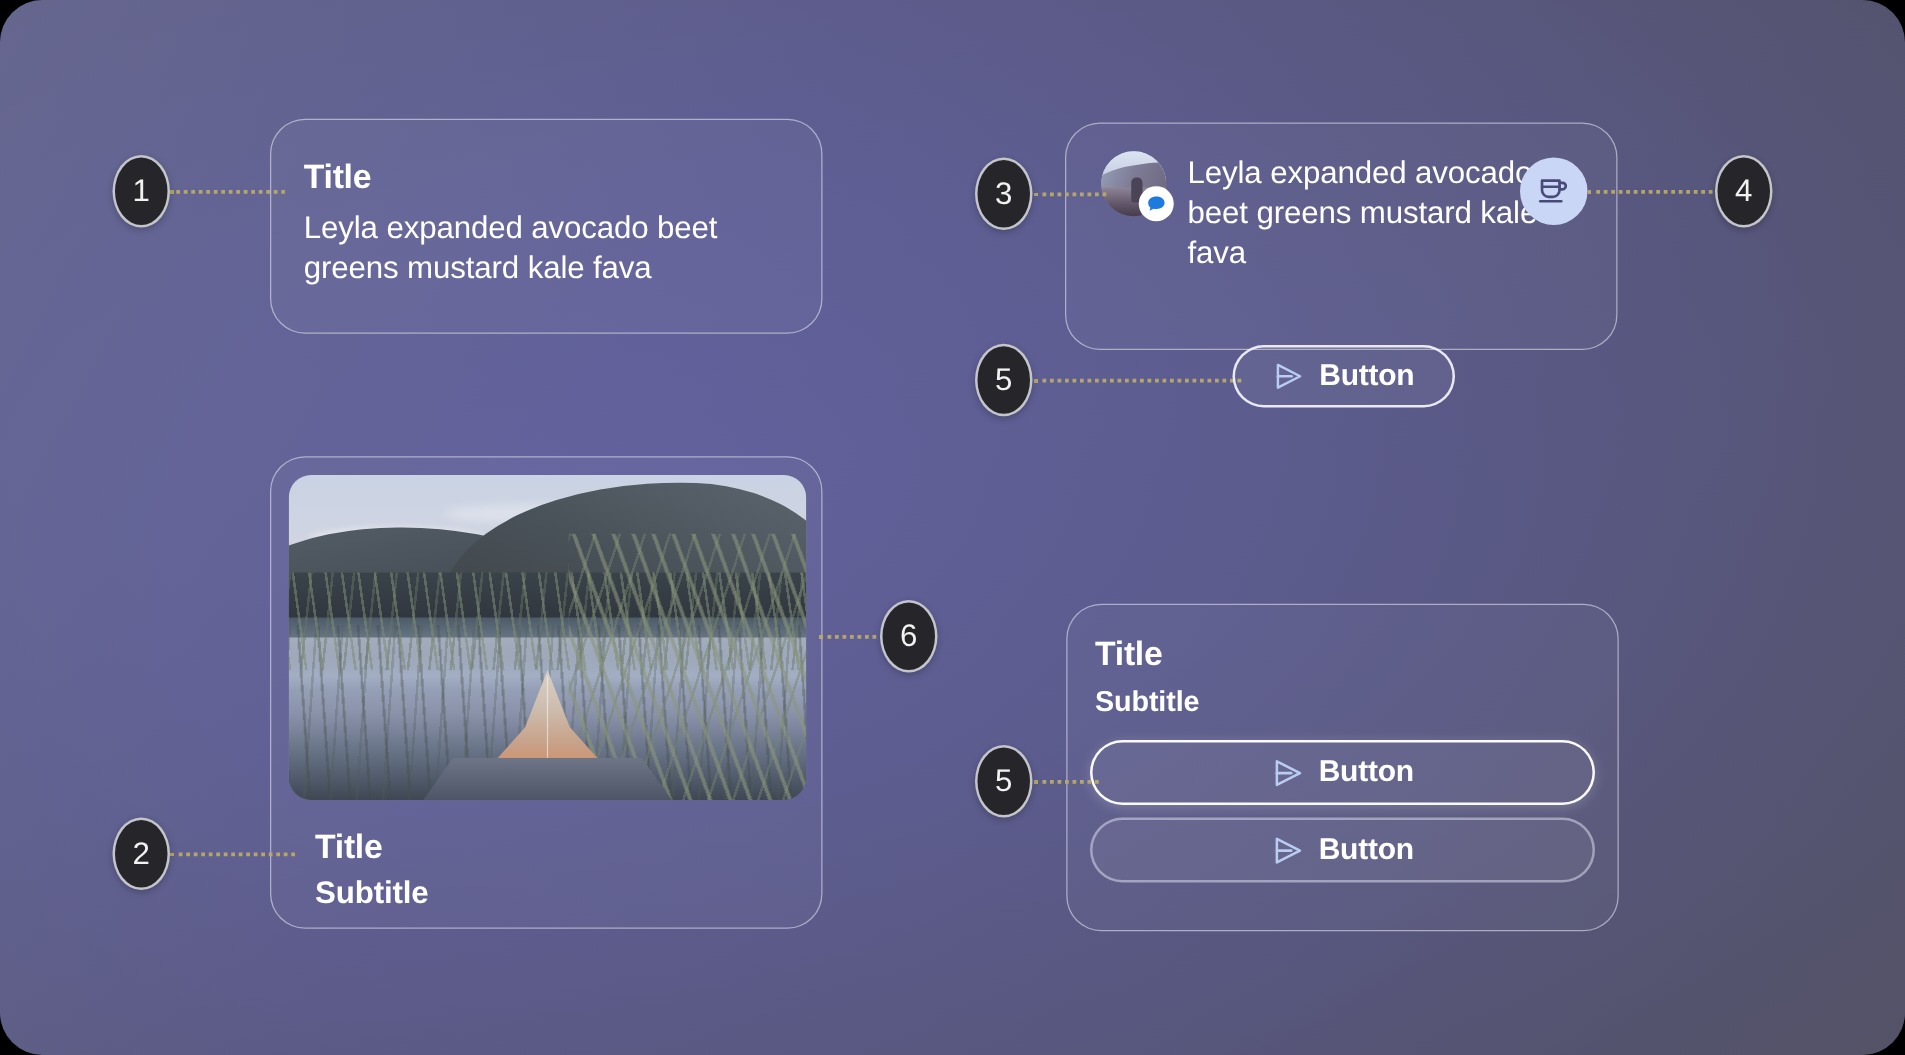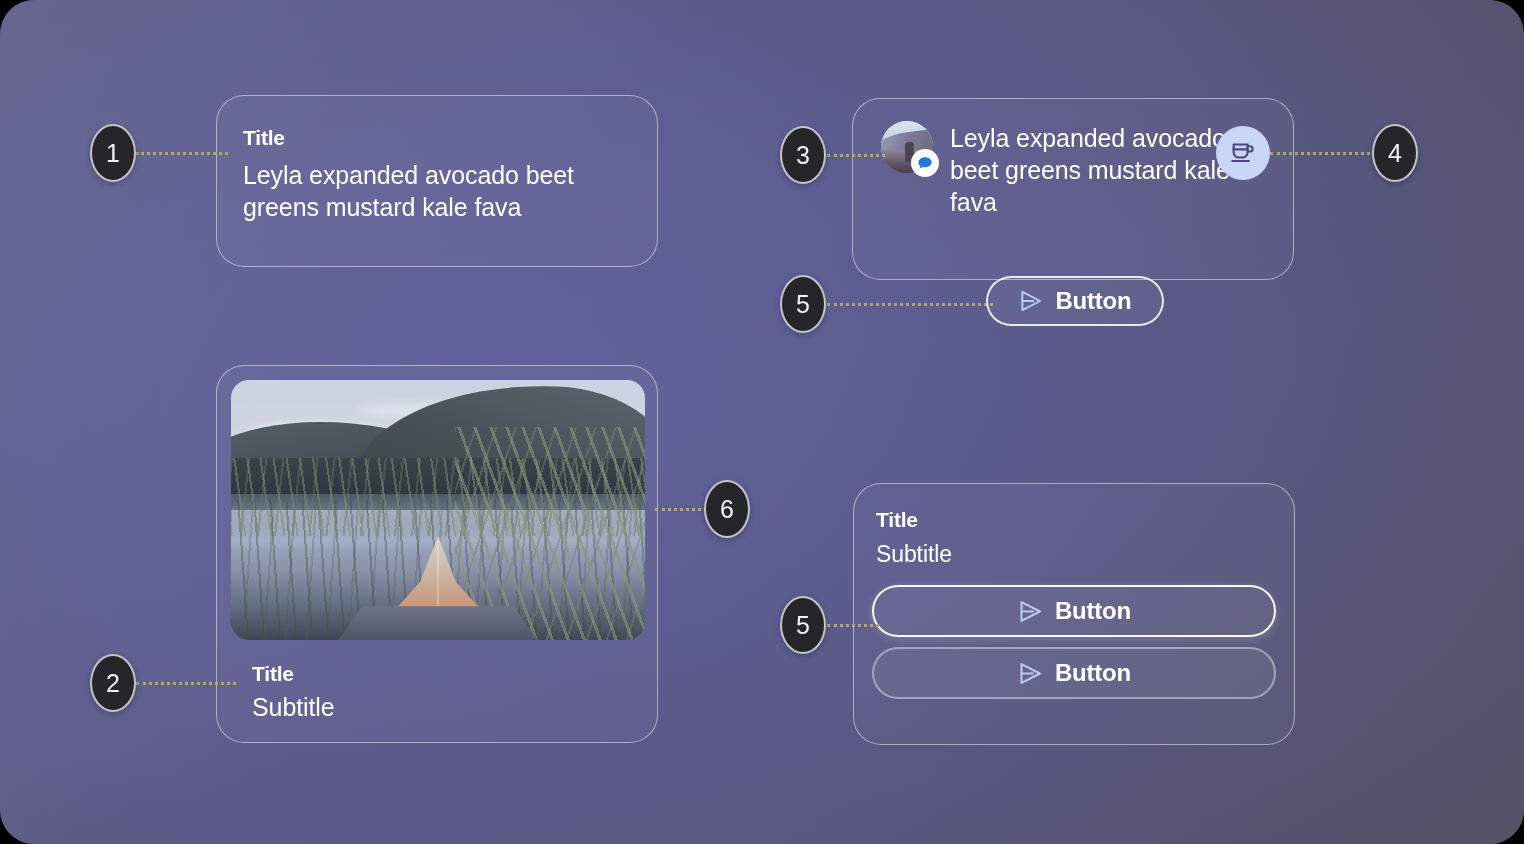--- a/index.html
+++ b/index.html
@@ -27,29 +27,29 @@
   }
 
   
   .card {
     position: absolute;
     border: 1.5px solid rgba(236,236,248,.55);
     border-radius: 28px;
     background: rgba(255,255,255,.035);
   }
   .title {
-    font-size: 21px; font-weight: 700; color: #fff;
+    font-size: 27px; font-weight: 700; color: #fff;
     letter-spacing: -0.2px; line-height: 1.15;
   }
   .body-text {
     font-size: 25px; font-weight: 500; color: #fff;
     line-height: 1.28; letter-spacing: -0.1px;
   }
   .subtitle {
-    font-size: 25px; font-weight: 400; color: #fff;
+    font-size: 25px; font-weight: 700; color: #fff;
     letter-spacing: -0.1px;
   }
 
   
   .callout {
     position: absolute;
     width: 46px; height: 58px;
     border-radius: 23px / 29px;
     background: #26262a;
     border: 2px solid rgba(225,225,232,.85);

